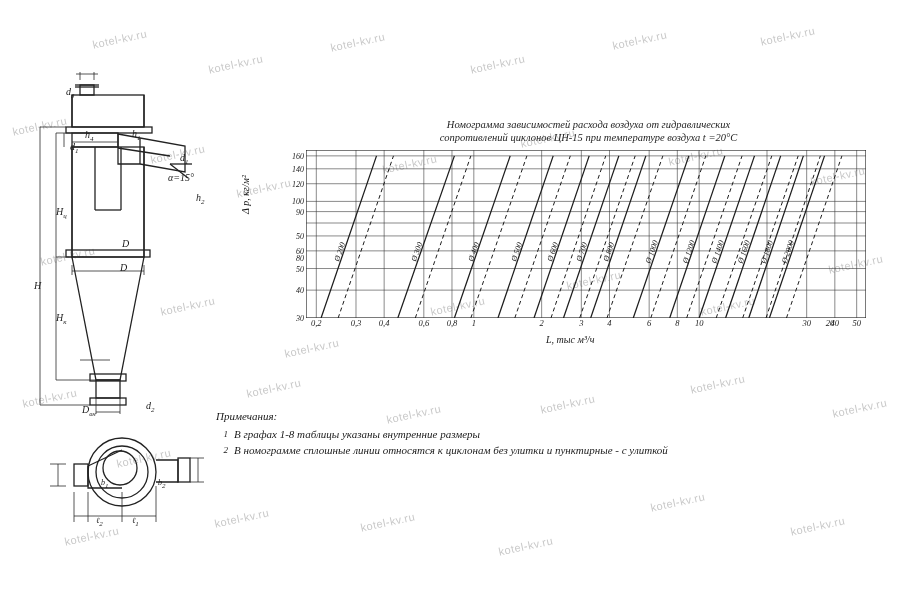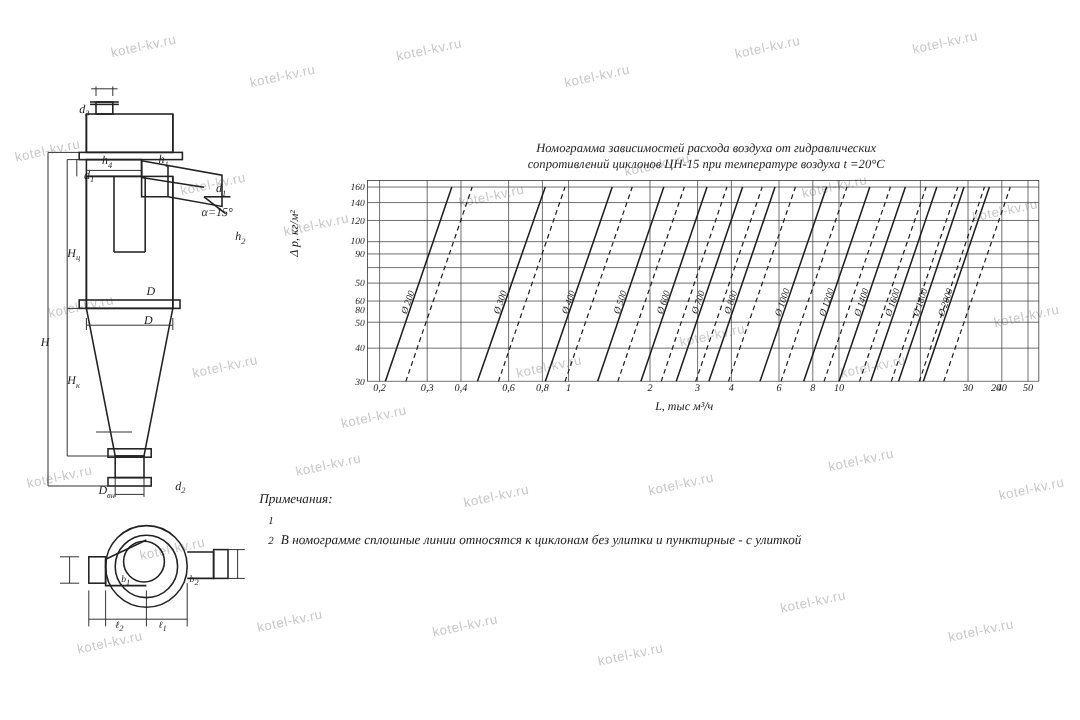--- a/index.html
+++ b/index.html
@@ -356,20 +356,21 @@
         <div class="curve-lbl" style="left: 467.333px; top: 95.0422px; transform: rotate(-71.3885deg) translate(-50%, -2px);">Ø 1800</div>
         <div class="curve-lbl" style="left: 488.214px; top: 95.0422px; transform: rotate(-71.2271deg) translate(-50%, -2px);">Ø 2000</div>
       </div>
   </div>
 
   <div id="notes">
     <div class="n-head">Примечания:</div>
     <div id="notes-list">
         <div class="n-row">
           <div class="n-num">1</div>
+          <div>В графах 1-8 таблицы указаны внутренние  размеры</div>
         </div>
         <div class="n-row">
           <div class="n-num">2</div>
           <div>В номограмме сплошные линии относятся к циклонам без улитки и пунктирные - с улиткой</div>
         </div>
       </div>
   </div>
 
 </div>
 

